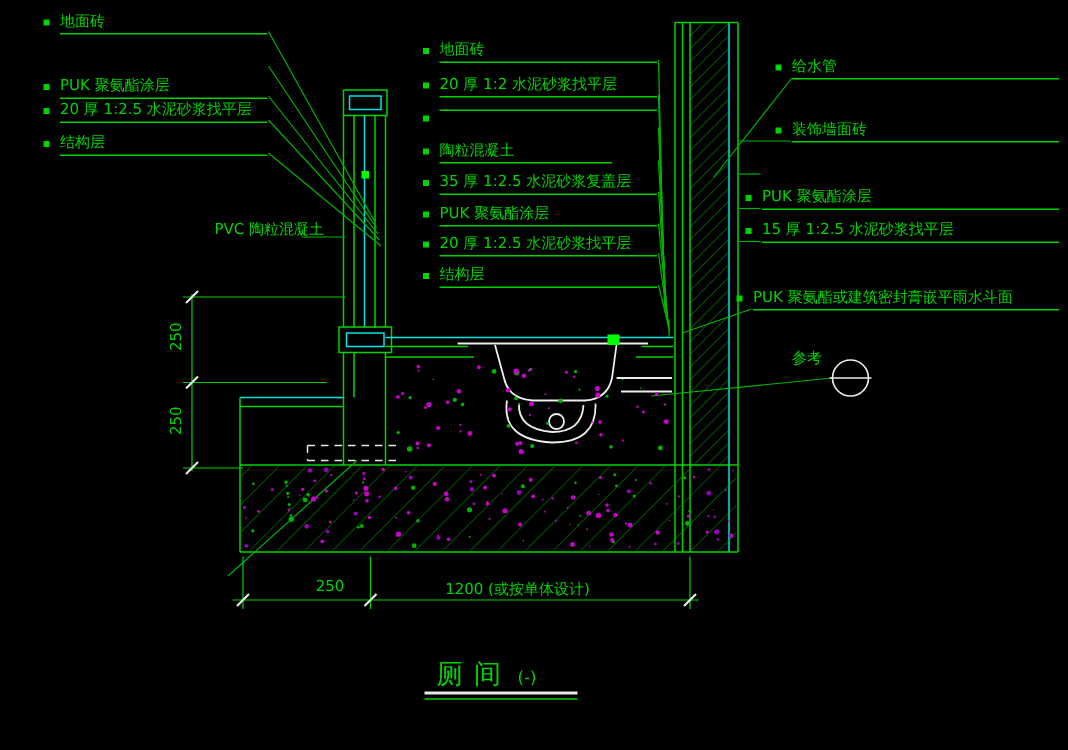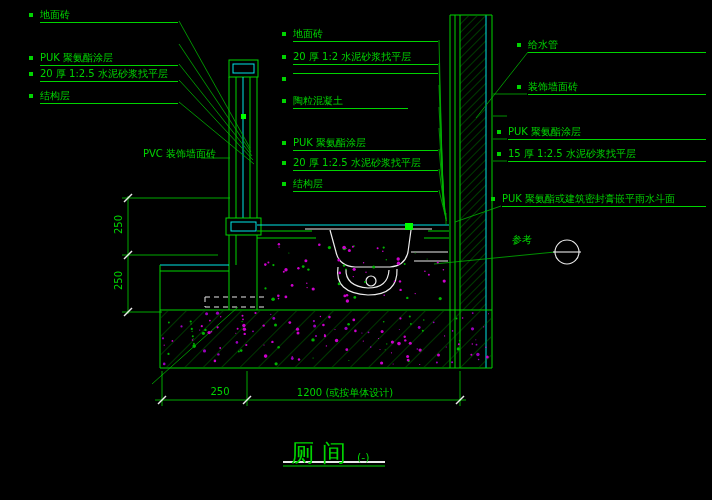--- a/index.html
+++ b/index.html
@@ -7,21 +7,21 @@
   body{font-family:"DejaVu Sans","Liberation Sans",sans-serif}
   .canvas{position:relative;width:712px;height:500px;background:var(--background,#000);overflow:hidden}
   #cad-svg{position:absolute;left:0;top:0}
   .note{position:absolute;color:var(--green,#00d400);font-size:10px;line-height:13px;
         white-space:nowrap;border-bottom:1px solid var(--green,#00d400);padding-bottom:1px}
   .note.plain{border-bottom:none}
   .grip{position:absolute;left:-11px;top:5px;width:4px;height:4px;background:var(--green,#00d400)}
   .dim{position:absolute;color:var(--green,#00d400);font-size:10px;white-space:nowrap;text-align:center}
   .dim.vert{transform:rotate(-90deg)}
   .title{position:absolute;color:var(--green,#00d400);white-space:nowrap}
-  .title .main{font-size:24px;letter-spacing:7px}
+  .title .main{font-size:18px;letter-spacing:7px}
   .title .sub{font-size:11px;margin-left:4px;letter-spacing:0}
 </style>
 </head>
 <body>
 
 <div class="canvas">
 
   <svg id="cad-svg" width="712" height="500" viewBox="0 0 712 500">
     <defs>
       <pattern id="hatchDense" width="6" height="6" patternUnits="userSpaceOnUse" patternTransform="rotate(45)">
@@ -376,20 +376,24 @@
     <span class="grip"></span>
     <span>20 厚 1:2  水泥砂浆找平层</span>
   </div>
   <div class="note" style="left:293px;top:72px;width:145px">
     <span class="grip"></span>
   </div>
   <div class="note" style="left:293px;top:94px;width:115px">
     <span class="grip"></span>
     <span>陶粒混凝土</span>
   </div>
+  <div class="note" style="left:293px;top:115px;width:145px">
+    <span class="grip"></span>
+    <span>35 厚 1:2.5  水泥砂浆复盖层</span>
+  </div>
   <div class="note" style="left:293px;top:136px;width:145px">
     <span class="grip"></span>
     <span>PUK  聚氨酯涂层</span>
   </div>
   <div class="note" style="left:293px;top:156px;width:145px">
     <span class="grip"></span>
     <span>20 厚 1:2.5  水泥砂浆找平层</span>
   </div>
   <div class="note" style="left:293px;top:177px;width:145px">
     <span class="grip"></span>
@@ -410,25 +414,25 @@
   </div>
   <div class="note" style="left:508px;top:147px;width:198px">
     <span class="grip"></span>
     <span>15 厚 1:2.5  水泥砂浆找平层</span>
   </div>
   <div class="note" style="left:502px;top:192px;width:204px">
     <span class="grip"></span>
     <span>PUK  聚氨酯或建筑密封膏嵌平雨水斗面</span>
   </div>
 
-  <div class="note plain" style="left:512px;top:233px">
+  <div class="note plain" style="left:528px;top:233px">
     <span>参考</span>
   </div>
   <div class="note plain" style="left:143px;top:147px">
-    <span>PVC 装饰墙面砖</span>
+    <span>PVC 陶粒混凝土</span>
   </div>
 
   <div class="dim vert" style="left:100px;top:219px;width:36px">250</div>
   <div class="dim vert" style="left:100px;top:275px;width:36px">250</div>
   <div class="dim" style="left:190px;top:386px;width:60px">250</div>
   <div class="dim" style="left:245px;top:386px;width:200px">1200 (或按单体设计)</div>
 
   <div class="title" style="left:291px;top:437px">
     <span class="main">厕间</span><span class="sub">(-)</span>
   </div>

